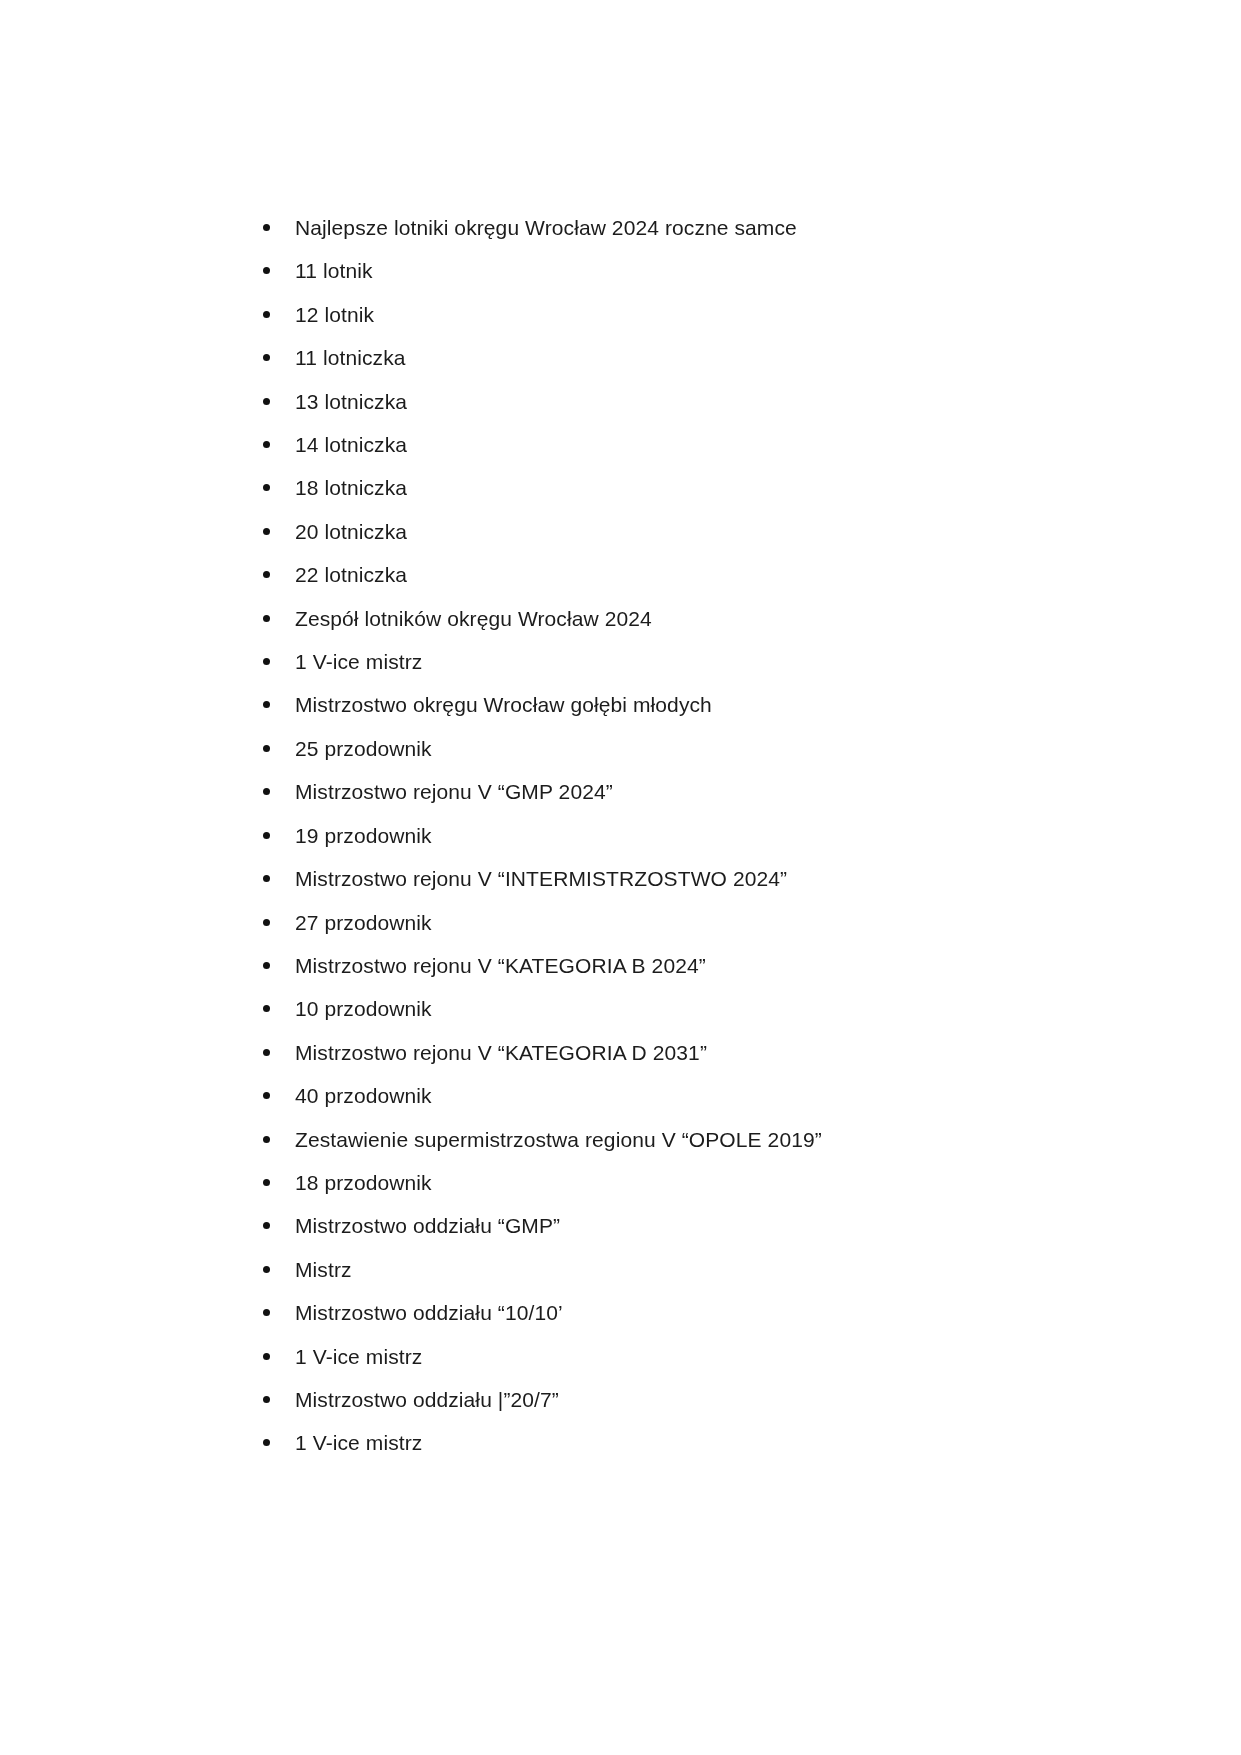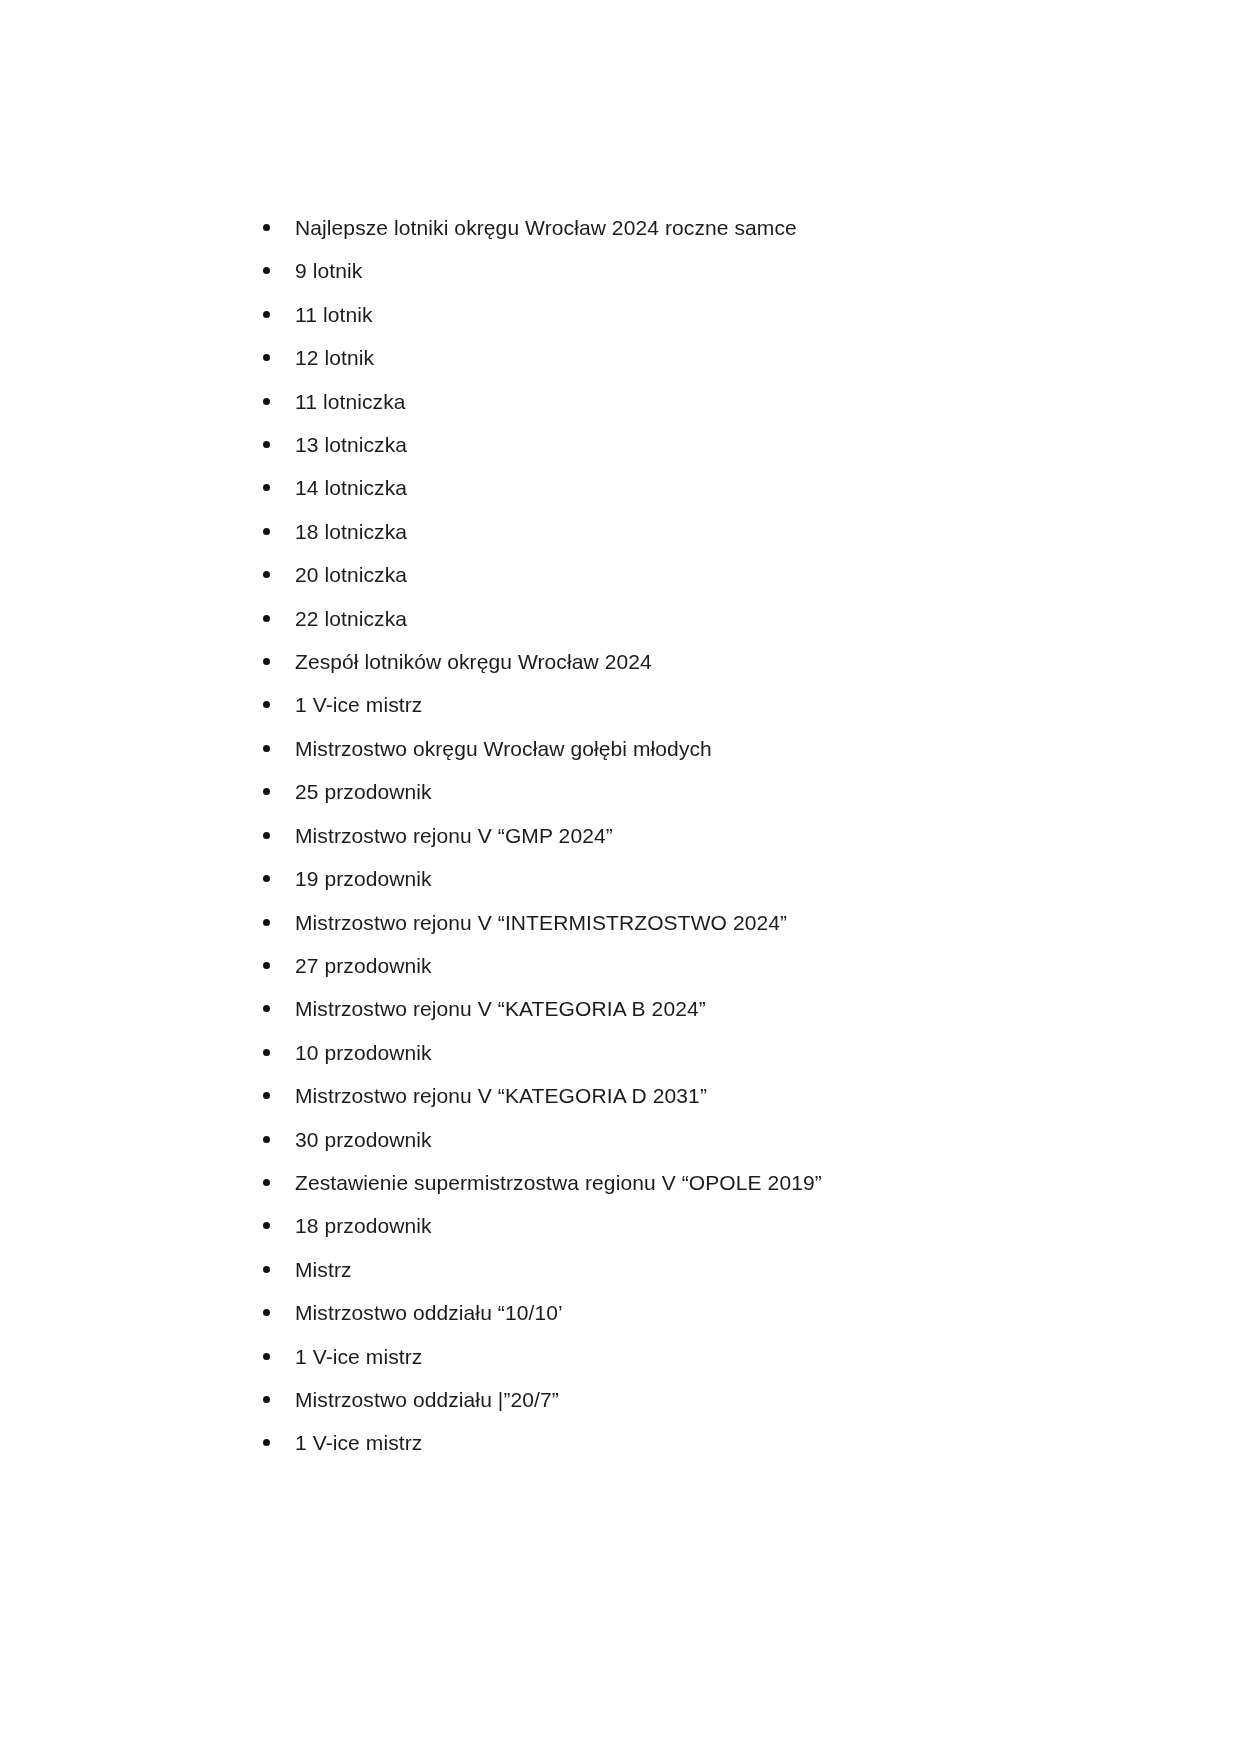--- a/index.html
+++ b/index.html
@@ -44,24 +44,20 @@
   }
 </style>
 </head>
 <body>
 
 <div class="page">
   <ul class="doc-list">
     <li>
         <span class="bullet"></span>
         <span>Najlepsze lotniki okręgu Wrocław 2024 roczne samce</span>
-      </li>
-    <li>
-        <span class="bullet"></span>
-        <span>9 lotnik</span>
       </li>
     <li>
         <span class="bullet"></span>
         <span>11 lotnik</span>
       </li>
     <li>
         <span class="bullet"></span>
         <span>12 lotnik</span>
       </li>
     <li>
@@ -127,29 +123,33 @@
     <li>
         <span class="bullet"></span>
         <span>10 przodownik</span>
       </li>
     <li>
         <span class="bullet"></span>
         <span>Mistrzostwo rejonu V “KATEGORIA D 2031”</span>
       </li>
     <li>
         <span class="bullet"></span>
-        <span>30 przodownik</span>
+        <span>40 przodownik</span>
       </li>
     <li>
         <span class="bullet"></span>
         <span>Zestawienie supermistrzostwa regionu V “OPOLE 2019”</span>
       </li>
     <li>
         <span class="bullet"></span>
         <span>18 przodownik</span>
+      </li>
+    <li>
+        <span class="bullet"></span>
+        <span>Mistrzostwo oddziału “GMP”</span>
       </li>
     <li>
         <span class="bullet"></span>
         <span>Mistrz</span>
       </li>
     <li>
         <span class="bullet"></span>
         <span>Mistrzostwo oddziału “10/10’</span>
       </li>
     <li>

